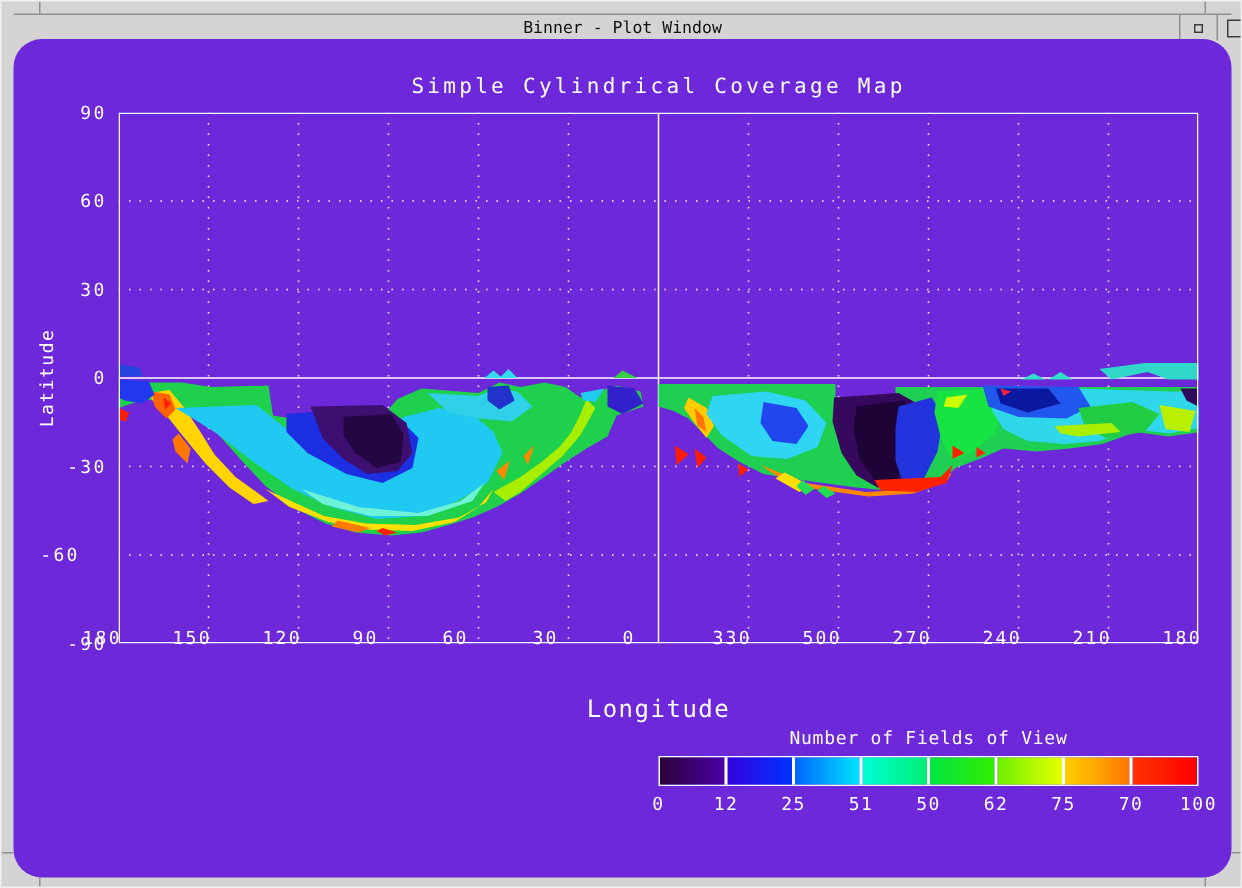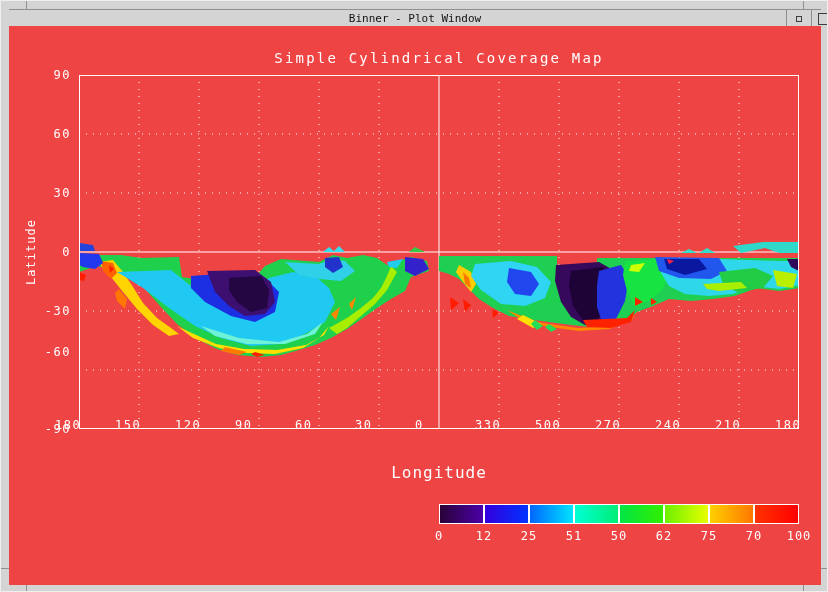--- a/index.html
+++ b/index.html
@@ -14,21 +14,21 @@
   .tb-title{position:absolute;left:0;right:0;top:1px;text-align:center;
             font-size:11px;line-height:15px;color:#111;letter-spacing:0px;}
   .tb-btn{position:absolute;top:0;height:17px;border-left:1px solid #8f8f8f;}
   .btn-min{left:777px;width:25px;}
   .btn-max{left:802px;width:26px;}
   .glyph-min{position:absolute;left:50%;top:50%;width:6px;height:6px;
              margin:-3px 0 0 -3px;border:1px solid #3c3c3c;background:#d4d4d4;}
   .glyph-max{position:absolute;left:50%;top:50%;width:12px;height:12px;
              margin:-6px 0 0 -7px;border:1px solid #3c3c3c;background:#d4d4d4;}
   .screen{position:absolute;left:8px;top:25px;width:812px;height:559px;
-          background:#ef4444;color:#fff;}
+          background:#6d28d9;color:#fff;border-radius:19px;}
   .plot-title{position:absolute;left:70px;width:720px;top:24px;text-align:center;
               font-size:14px;letter-spacing:2.2px;color:#fff;white-space:nowrap;}
   #plot-svg{position:absolute;left:70px;top:49px;width:720px;height:354px;overflow:hidden;}
   .grid{stroke:#fff;stroke-width:1;stroke-dasharray:1 6;}
   .refline{stroke:#fff;stroke-width:1;}
   .plotbox{fill:none;stroke:#fff;stroke-width:1;}
   .xtick{position:absolute;top:392px;width:48px;margin-left:-24px;
          font-size:12px;letter-spacing:1.5px;color:#fff;}
   .ytick{position:absolute;left:0;width:62px;text-align:right;
          font-size:12px;letter-spacing:1.5px;color:#fff;height:14px;line-height:14px;}
@@ -147,21 +147,21 @@
         <polygon points="628,173 636,178 620,178" fill="#33ddcc"></polygon>
         <rect x="0.5" y="0.5" width="719" height="353" class="plotbox"></rect>
       </svg>
 
     <div id="y-ticks">
         <span class="ytick" style="top: 42px;">90</span>
         <span class="ytick" style="top: 101px;">60</span>
         <span class="ytick" style="top: 160px;">30</span>
         <span class="ytick" style="top: 219px;">0</span>
         <span class="ytick" style="top: 278px;">-30</span>
-        <span class="ytick" style="top: 319px;">-60</span>
+        <span class="ytick" style="top: 337px; text-align: center;">-60</span>
         <span class="ytick" style="top: 396px;">-90</span>
       </div>
     <div class="y-axis-label">Latitude</div>
 
     <div id="x-ticks">
         <span class="xtick" style="left: 70px;">180</span>
         <span class="xtick" style="left: 130px;">150</span>
         <span class="xtick" style="left: 190px;">120</span>
         <span class="xtick" style="left: 250px;">90</span>
         <span class="xtick" style="left: 310px;">60</span>
@@ -169,20 +169,21 @@
         <span class="xtick" style="left: 430px;">0</span>
         <span class="xtick" style="left: 490px;">330</span>
         <span class="xtick" style="left: 550px;">500</span>
         <span class="xtick" style="left: 610px;">270</span>
         <span class="xtick" style="left: 670px;">240</span>
         <span class="xtick" style="left: 730px;">210</span>
         <span class="xtick" style="left: 790px;">180</span>
       </div>
     <div class="x-axis-label">Longitude</div>
 
+    <div class="cb-title">Number of Fields of View</div>
     <div id="colorbar">
         <div class="cbseg" style="background: linear-gradient(90deg, rgb(42, 3, 56), rgb(75, 0, 168));"></div>
         <div class="cbseg" style="background: linear-gradient(90deg, rgb(51, 0, 221), rgb(0, 51, 255));"></div>
         <div class="cbseg" style="background: linear-gradient(90deg, rgb(0, 102, 255), rgb(0, 228, 255));"></div>
         <div class="cbseg" style="background: linear-gradient(90deg, rgb(0, 255, 213), rgb(0, 238, 119));"></div>
         <div class="cbseg" style="background: linear-gradient(90deg, rgb(0, 229, 68), rgb(51, 238, 0));"></div>
         <div class="cbseg" style="background: linear-gradient(90deg, rgb(108, 240, 0), rgb(232, 255, 0));"></div>
         <div class="cbseg" style="background: linear-gradient(90deg, rgb(255, 208, 0), rgb(255, 119, 0));"></div>
         <div class="cbseg" style="background: linear-gradient(90deg, rgb(255, 51, 0), rgb(255, 0, 0));"></div>
       </div>

